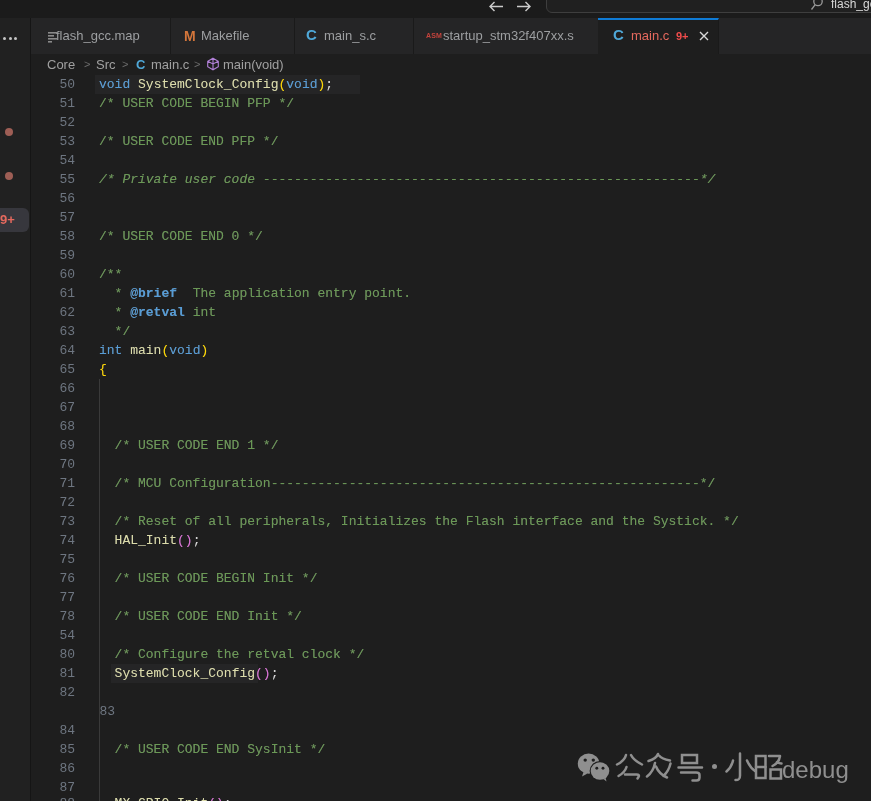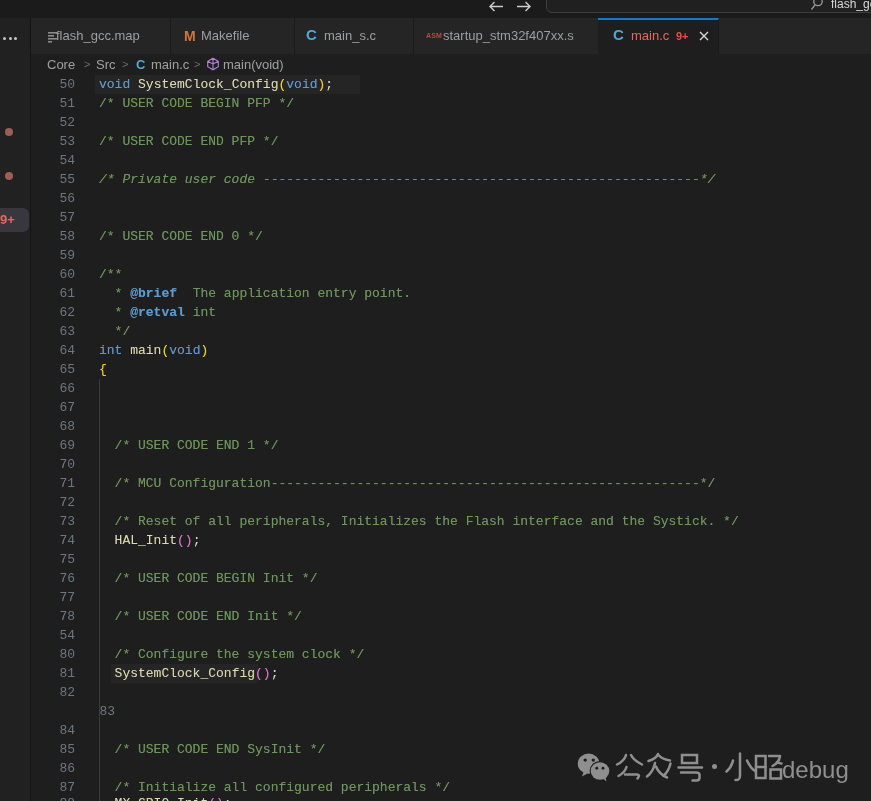--- a/index.html
+++ b/index.html
@@ -210,21 +210,21 @@
 <div class="row" style="top:607px;">
     <span class="ln">78</span>
     <span class="cd"><span style="color:#6a9955;">  /* USER CODE END Init */</span></span>
   </div>
 <div class="row" style="top:626px;">
     <span class="ln">54</span>
     <span class="cd"></span>
   </div>
 <div class="row" style="top:645px;">
     <span class="ln">80</span>
-    <span class="cd"><span style="color:#6a9955;">  /* Configure the system clock */</span></span>
+    <span class="cd"><span style="color:#6a9955;">  /* Configure the retval clock */</span></span>
   </div>
 <div class="row" style="top:664px;">
     <span class="ln">81</span>
     <span class="cd"><span style="color:#d4d4d4;">  </span><span style="color:#dcdcaa;">SystemClock_Config</span><span style="color:#da70d6;">()</span><span style="color:#d4d4d4;">;</span></span>
   </div>
 <div class="row" style="top:683px;">
     <span class="ln">82</span>
     <span class="cd"></span>
   </div>
 <div class="row" style="top:702px;margin-left:40px;">
@@ -237,21 +237,20 @@
 <div class="row" style="top:740px;">
     <span class="ln">85</span>
     <span class="cd"><span style="color:#6a9955;">  /* USER CODE END SysInit */</span></span>
   </div>
 <div class="row" style="top:759px;">
     <span class="ln">86</span>
     <span class="cd"></span>
   </div>
 <div class="row" style="top:778px;">
     <span class="ln">87</span>
-    <span class="cd"><span style="color:#6a9955;">  /* Initialize all configured peripherals */</span></span>
   </div>
 <div class="row" style="top:793.5px;">
     <span class="ln">88</span>
     <span class="cd"><span style="color:#d4d4d4;">  </span><span style="color:#dcdcaa;">MX_GPIO_Init</span><span style="color:#da70d6;">()</span><span style="color:#d4d4d4;">;</span></span>
   </div>
 
 <svg class="abs" style="left:577px;top:752px;" width="34" height="30" viewBox="0 0 34 30">
   <ellipse cx="11.6" cy="11.7" rx="10.8" ry="10.1" fill="#8f8f8f"></ellipse>
   <path d="M6.5 20 L5 24.5 L10.5 21.5 Z" fill="#8f8f8f"></path>
   <ellipse cx="23" cy="19" rx="10.4" ry="9.9" fill="#1e1e1e"></ellipse>

